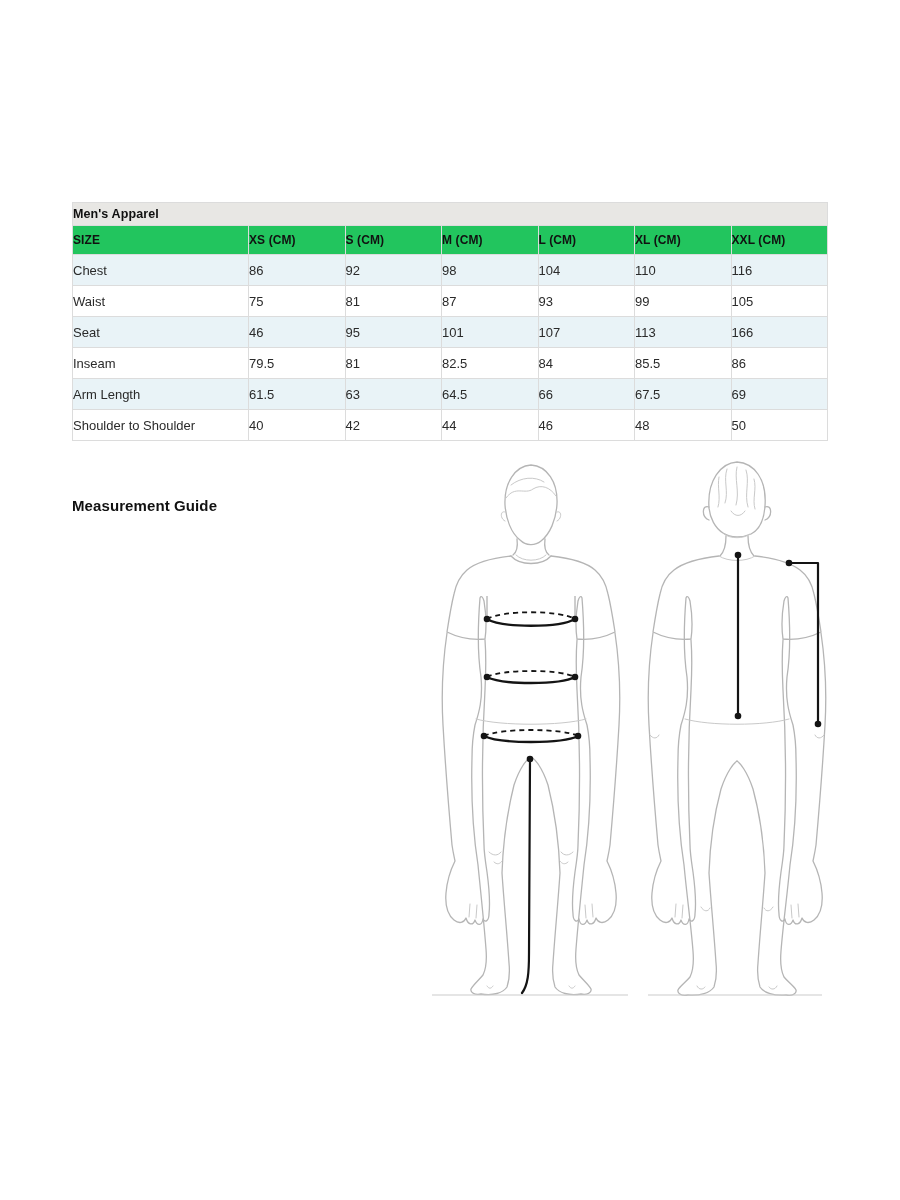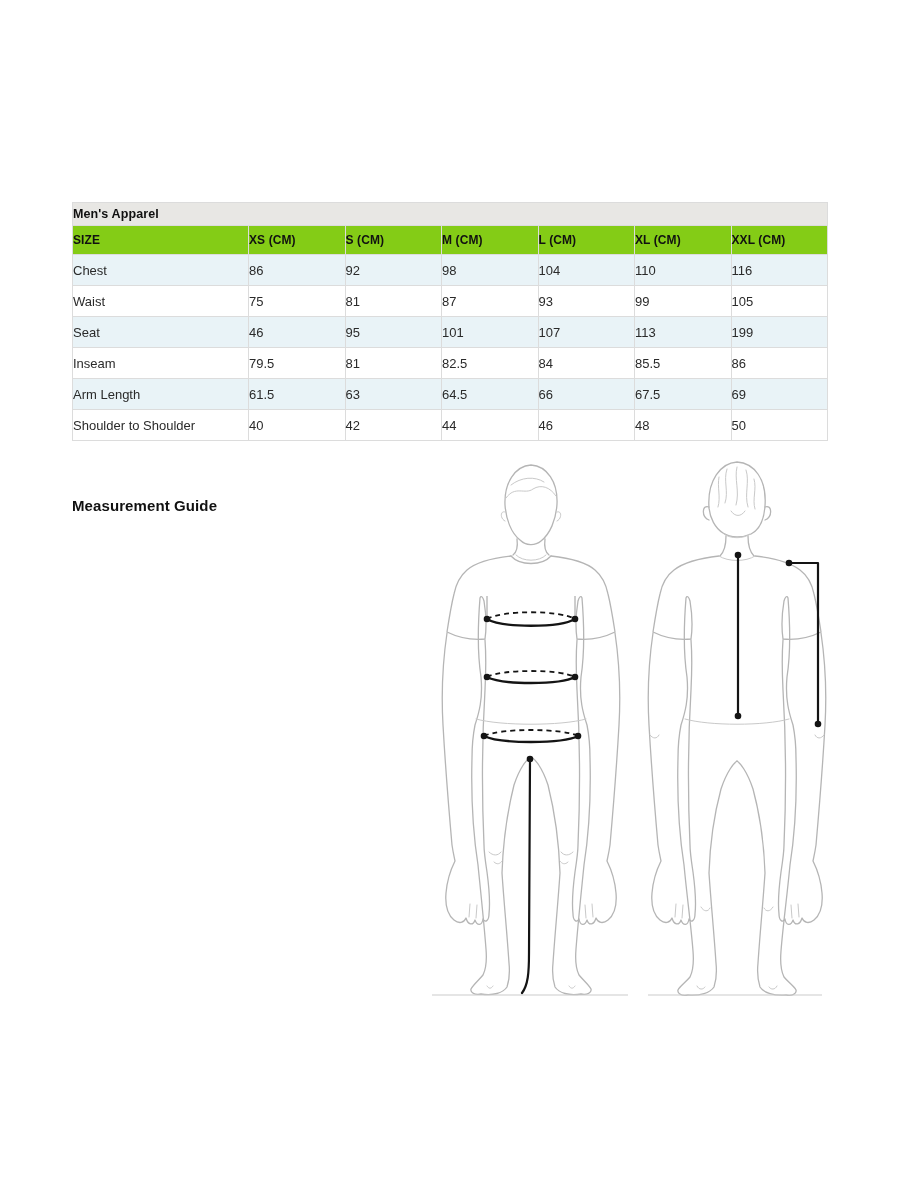--- a/index.html
+++ b/index.html
@@ -12,21 +12,21 @@
   body{width:900px;height:1200px;position:relative;overflow:hidden;
        font-family:"Liberation Sans","DejaVu Sans",sans-serif;color:var(--text);}
   .size-table{position:absolute;left:72px;top:202px;width:756px;
       border-collapse:collapse;table-layout:fixed;background:#fff;}
   .size-table th,.size-table td{border:1px solid var(--table_border);
       text-align:left;vertical-align:middle;font-weight:normal;
       font-size:13px;color:#2a2a2a;padding:0;}
   .size-table thead tr.title-row th{background:var(--table_header_bg);
       font-weight:bold;font-size:12.5px;height:23px;color:#111;letter-spacing:.1px;}
   .size-table thead tr.cols-row th{font-weight:bold;font-size:12px;height:29px;color:#111;
-      letter-spacing:.1px;background:#84cc16;}
+      letter-spacing:.1px;background:#22c55e;}
   .size-table tbody tr{height:31px;background:#fff;}
   .size-table tbody tr:nth-child(odd){background:var(--row_alt);}
   .guide{position:absolute;left:72px;top:485px;width:430px;}
   .guide h3{font-size:15px;font-weight:bold;color:#111;margin:12px 0 17px 0;letter-spacing:.1px;}
   .guide p{font-size:12.5px;line-height:23px;color:#222;white-space:pre-line;}
   .figures{position:absolute;left:420px;top:455px;}
   .outline{stroke:var(--figure_outline);stroke-width:1.3;fill:none;
       stroke-linecap:round;stroke-linejoin:round;}
   .detail{stroke:var(--figure_detail);stroke-width:1;fill:none;stroke-linecap:round;}
   .tick{stroke:#9a9a9a;stroke-width:1;fill:none;}
@@ -82,21 +82,21 @@
         <td>99</td>
         <td>105</td>
       </tr>
       <tr>
         <th>Seat</th>
         <td>46</td>
         <td>95</td>
         <td>101</td>
         <td>107</td>
         <td>113</td>
-        <td>199</td>
+        <td>166</td>
       </tr>
       <tr>
         <th>Inseam</th>
         <td>79.5</td>
         <td>81</td>
         <td>82.5</td>
         <td>84</td>
         <td>85.5</td>
         <td>86</td>
       </tr>

